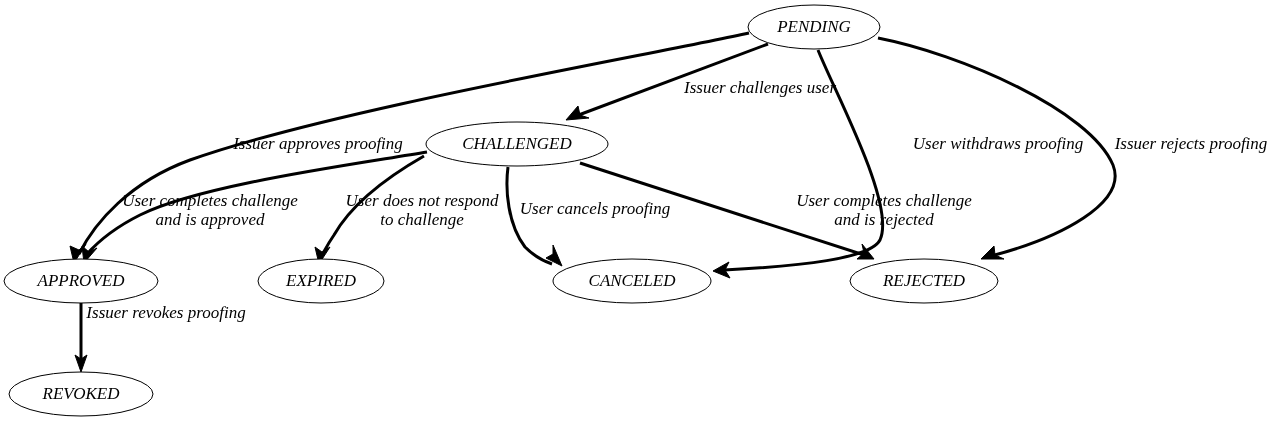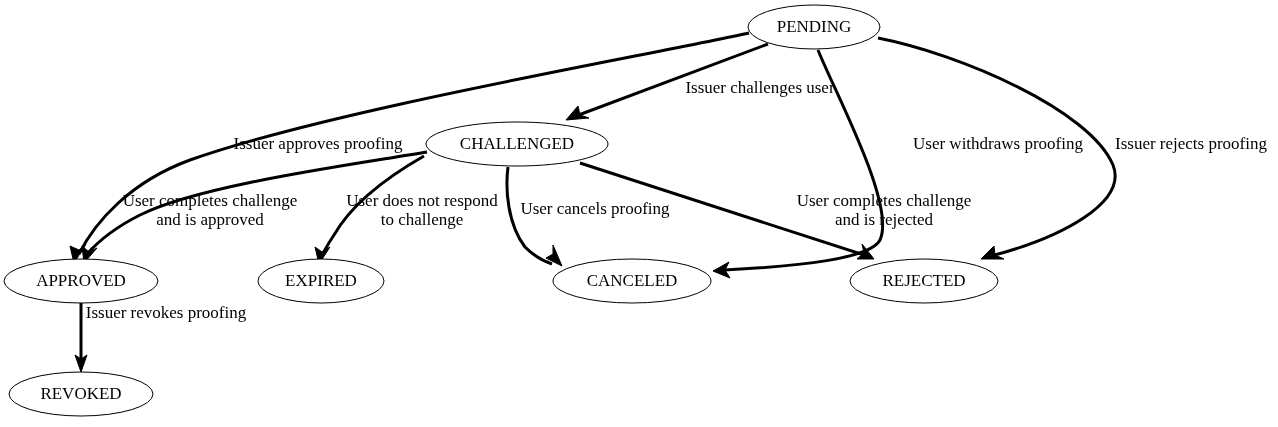--- a/index.html
+++ b/index.html
@@ -7,20 +7,21 @@
     padding: 0;
     background: #ffffff;
   }
   #canvas {
     position: relative;
     width: 1278px;
     height: 427px;
     background: #ffffff;
     overflow: hidden;
     font-family: "Liberation Serif", "DejaVu Serif", serif;
+    font-style: italic;
   }
   svg#graph {
     display: block;
     width: 1278px;
     height: 427px;
   }
   .node-ellipse {
     fill: #ffffff;
     stroke: #000000;
     stroke-width: 1;

